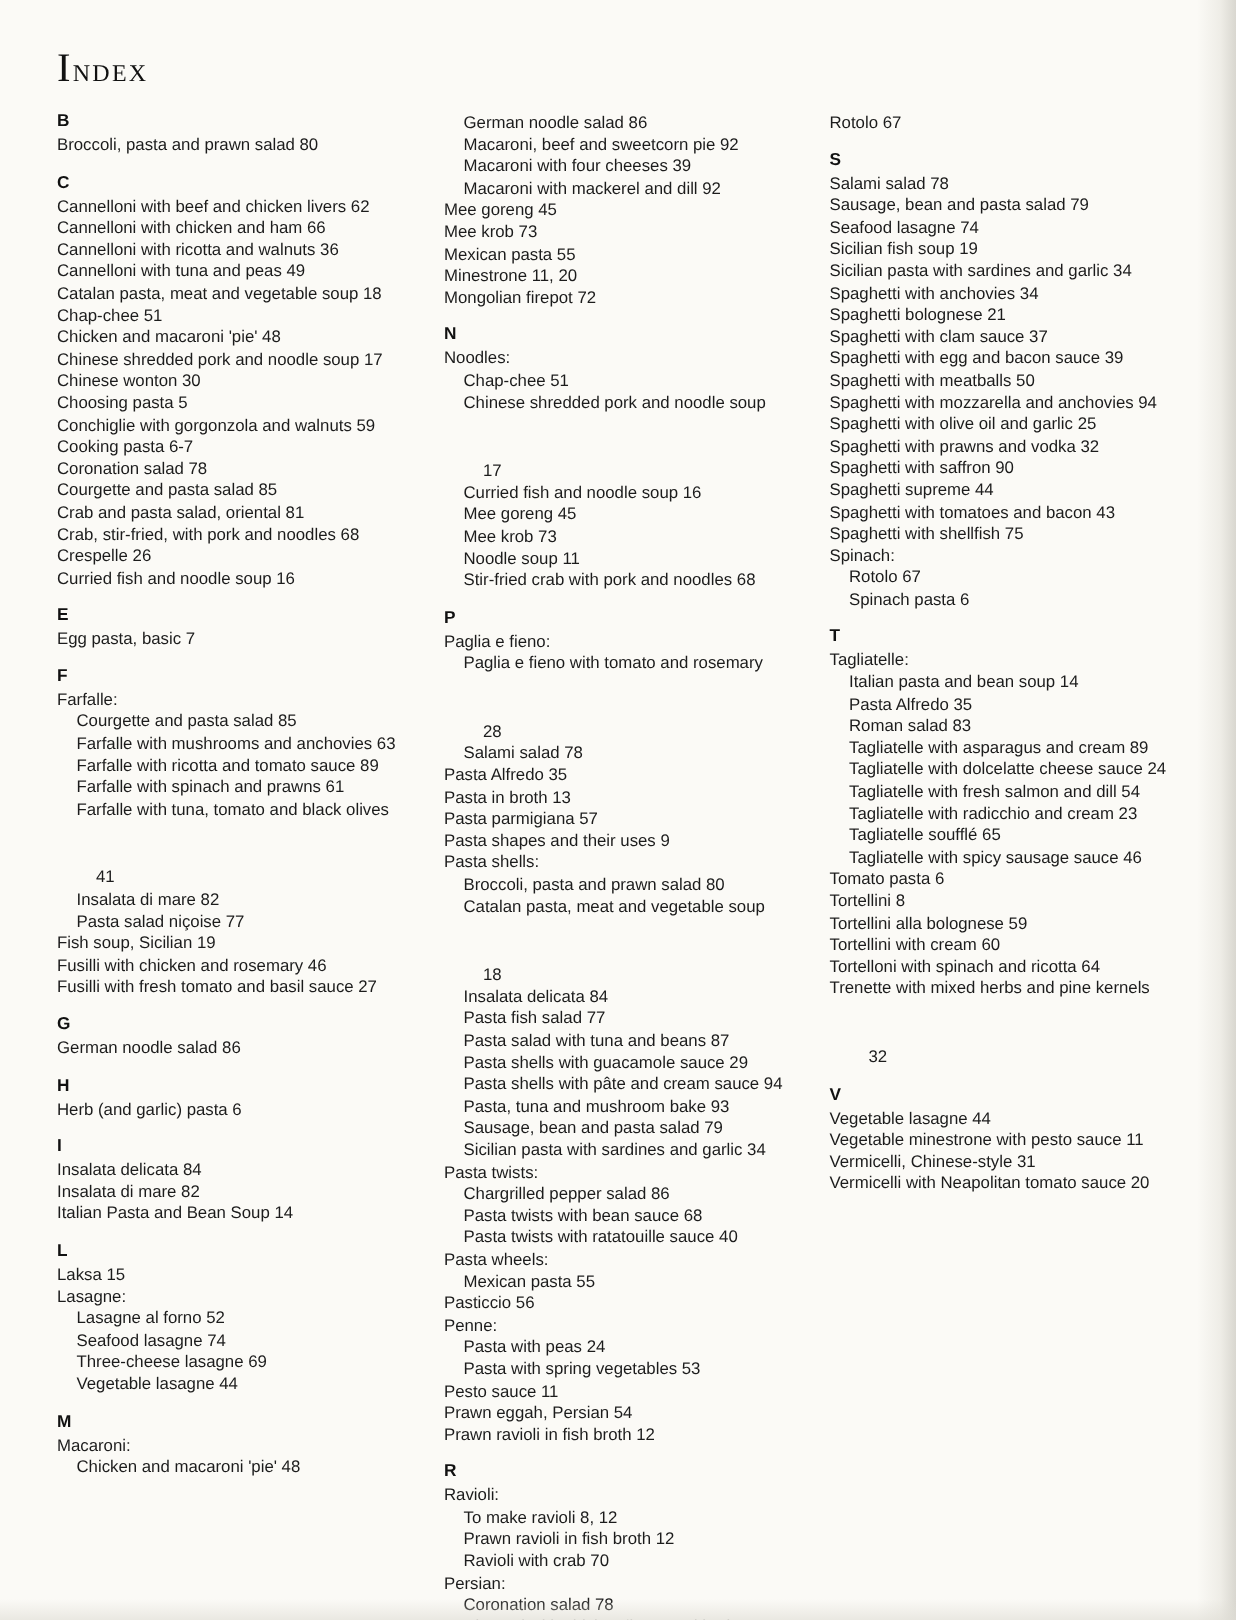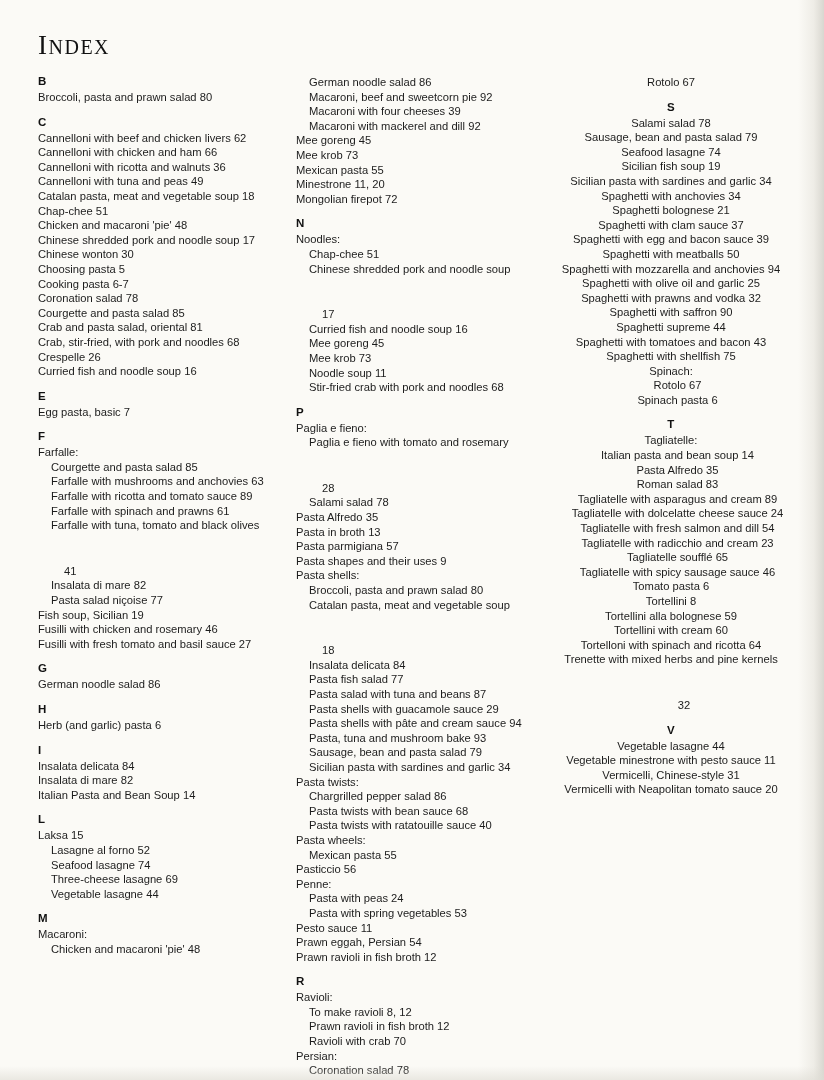--- a/index.html
+++ b/index.html
@@ -44,34 +44,34 @@
   }
   h1.index-title {
     font-family: "Liberation Serif", serif;
     font-size: 27px;
     font-weight: normal;
     letter-spacing: 1.5px;
     margin: 0 0 14px 0;
     color: #111;
   }
   h1.index-title .small-caps {
-    font-size: 20px;
+    font-size: 16px;
   }
   .columns {
     display: flex;
     align-items: flex-start;
     gap: 0;
   }
   .col {
     width: 253px;
     padding-right: 8px;
     box-sizing: border-box;
   }
   .col.col2 { padding-left: 5px; }
-  .col.col3 { padding-left: 9px; text-align: center; }
+  .col.col3 { padding-left: 9px; }
 
   .letter {
     font-size: 11.5px;
     font-weight: bold;
     margin: 11px 0 3px 0;
     letter-spacing: 0.5px;
     color: #111;
   }
   .col .letter:first-child { margin-top: 0; }
   .entry {
@@ -101,20 +101,21 @@
           <div class="entry lvl1">Cannelloni with beef and chicken livers 62</div>
           <div class="entry lvl1">Cannelloni with chicken and ham 66</div>
           <div class="entry lvl1">Cannelloni with ricotta and walnuts 36</div>
           <div class="entry lvl1">Cannelloni with tuna and peas 49</div>
           <div class="entry lvl1">Catalan pasta, meat and vegetable soup 18</div>
           <div class="entry lvl1">Chap-chee 51</div>
           <div class="entry lvl1">Chicken and macaroni 'pie' 48</div>
           <div class="entry lvl1">Chinese shredded pork and noodle soup 17</div>
           <div class="entry lvl1">Chinese wonton 30</div>
           <div class="entry lvl1">Choosing pasta 5</div>
+          <div class="entry lvl1">Conchiglie with gorgonzola and walnuts 59</div>
           <div class="entry lvl1">Cooking pasta 6-7</div>
           <div class="entry lvl1">Coronation salad 78</div>
           <div class="entry lvl1">Courgette and pasta salad 85</div>
           <div class="entry lvl1">Crab and pasta salad, oriental 81</div>
           <div class="entry lvl1">Crab, stir-fried, with pork and noodles 68</div>
           <div class="entry lvl1">Crespelle 26</div>
           <div class="entry lvl1">Curried fish and noodle soup 16</div>
           <div class="letter">E</div>
           <div class="entry lvl1">Egg pasta, basic 7</div>
           <div class="letter">F</div>
@@ -133,20 +134,21 @@
           <div class="letter">G</div>
           <div class="entry lvl1">German noodle salad 86</div>
           <div class="letter">H</div>
           <div class="entry lvl1">Herb (and garlic) pasta 6</div>
           <div class="letter">I</div>
           <div class="entry lvl1">Insalata delicata 84</div>
           <div class="entry lvl1">Insalata di mare 82</div>
           <div class="entry lvl1">Italian Pasta and Bean Soup 14</div>
           <div class="letter">L</div>
           <div class="entry lvl1">Laksa 15</div>
+          <div class="entry lvl1">Lasagne:</div>
           <div class="entry lvl2">Lasagne al forno 52</div>
           <div class="entry lvl2">Seafood lasagne 74</div>
           <div class="entry lvl2">Three-cheese lasagne 69</div>
           <div class="entry lvl2">Vegetable lasagne 44</div>
           <div class="letter">M</div>
           <div class="entry lvl1">Macaroni:</div>
           <div class="entry lvl2">Chicken and macaroni 'pie' 48</div>
         </div>
       <div class="col col2">
           <div class="entry lvl2">German noodle salad 86</div>

